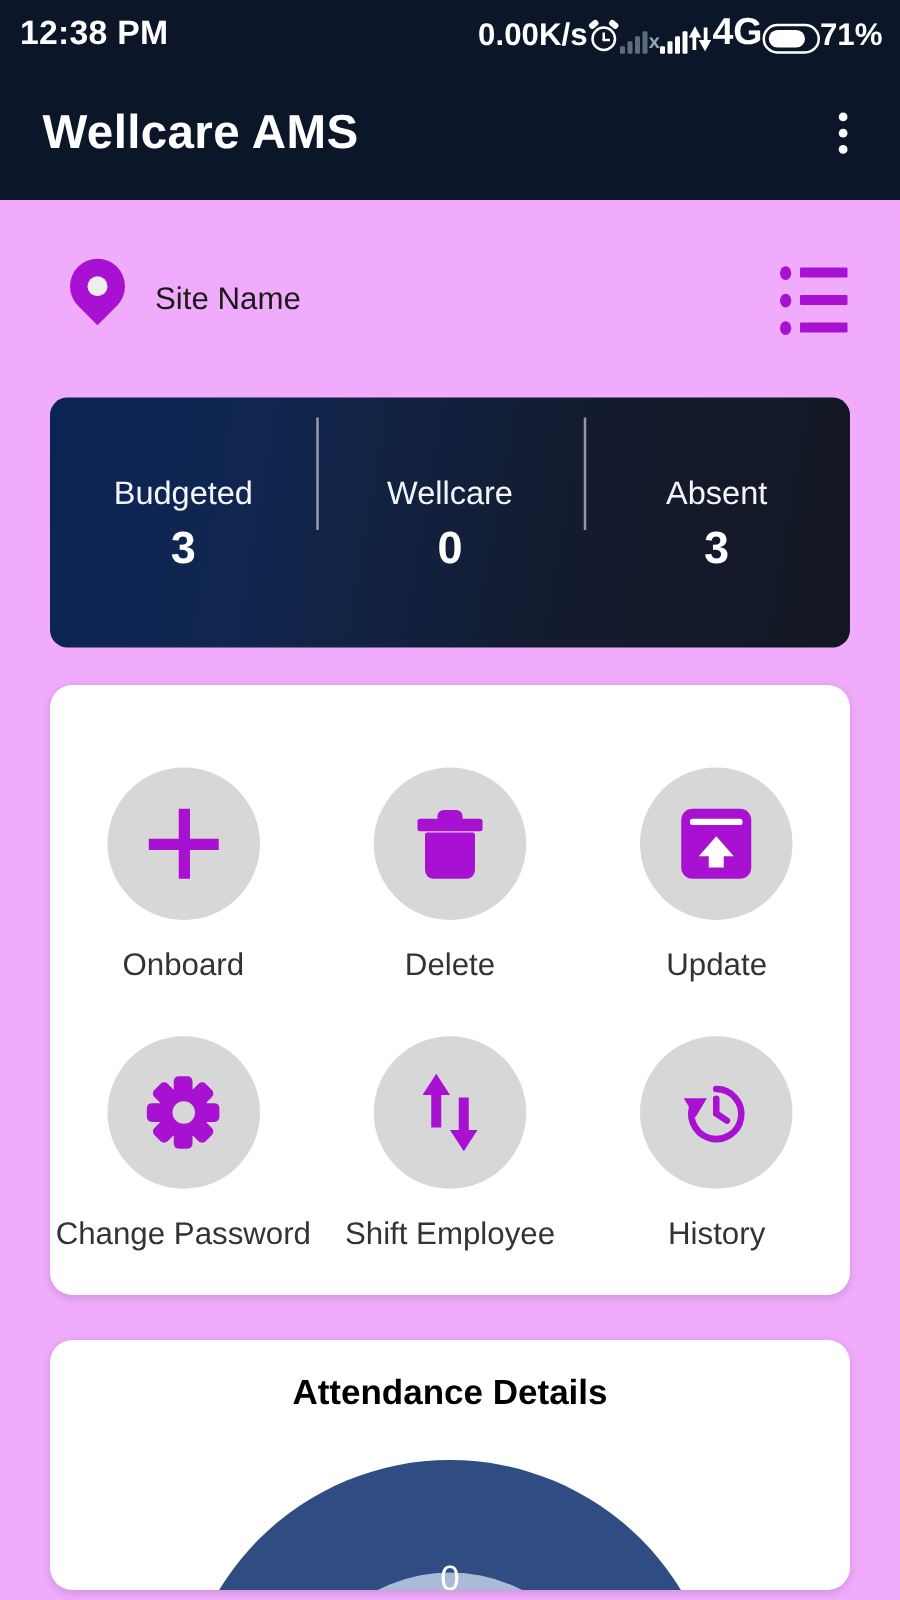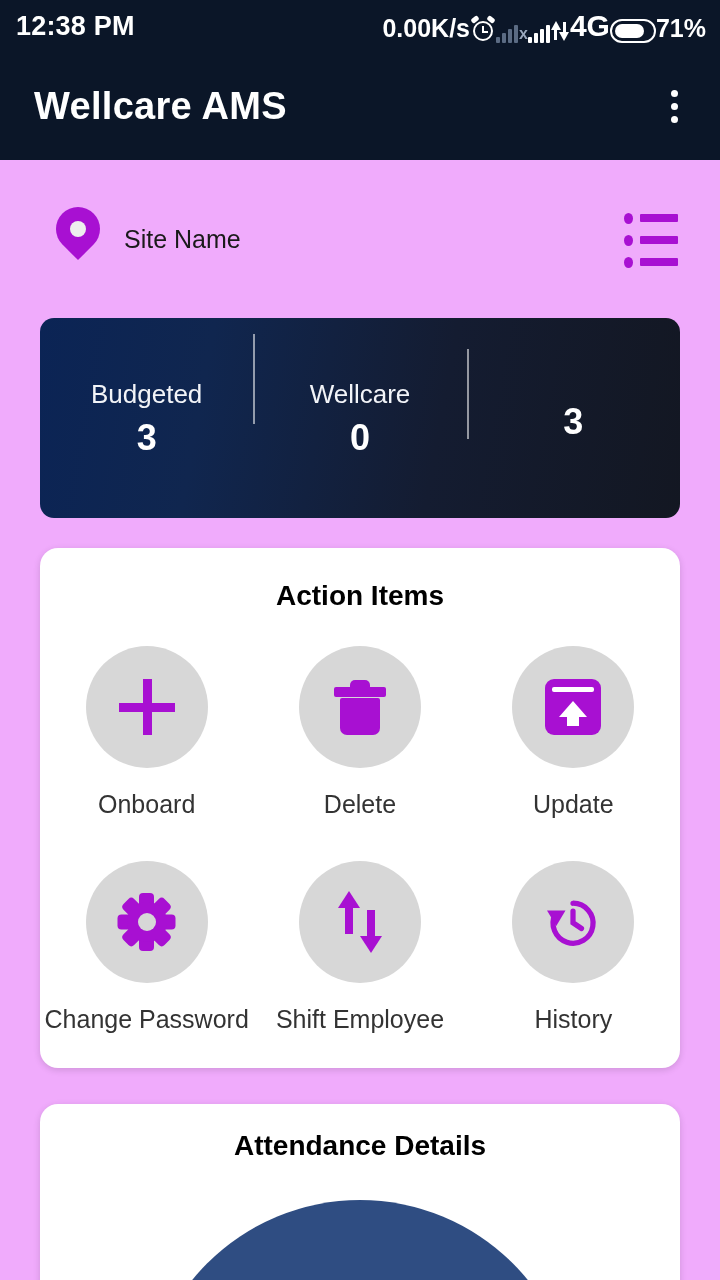--- a/index.html
+++ b/index.html
@@ -255,26 +255,26 @@
   <div class="stats-card">
     <div class="stat">
       <div class="stat-label">Budgeted</div>
       <div class="stat-value">3</div>
     </div>
     <div class="stat">
       <div class="stat-label">Wellcare</div>
       <div class="stat-value">0</div>
     </div>
     <div class="stat">
+      <div class="stat-label">Absent</div>
       <div class="stat-value">3</div>
     </div>
   </div>
 
   <div class="card" id="actions-card">
-    <div class="card-title">Action Items</div>
 
     <div class="actions-grid">
       <div class="actions-row">
 
         <div class="action">
           <div class="action-circle">
             <div class="ic ic-plus">
                 <span class="h"></span>
                 <span class="v"></span>
               </div>

